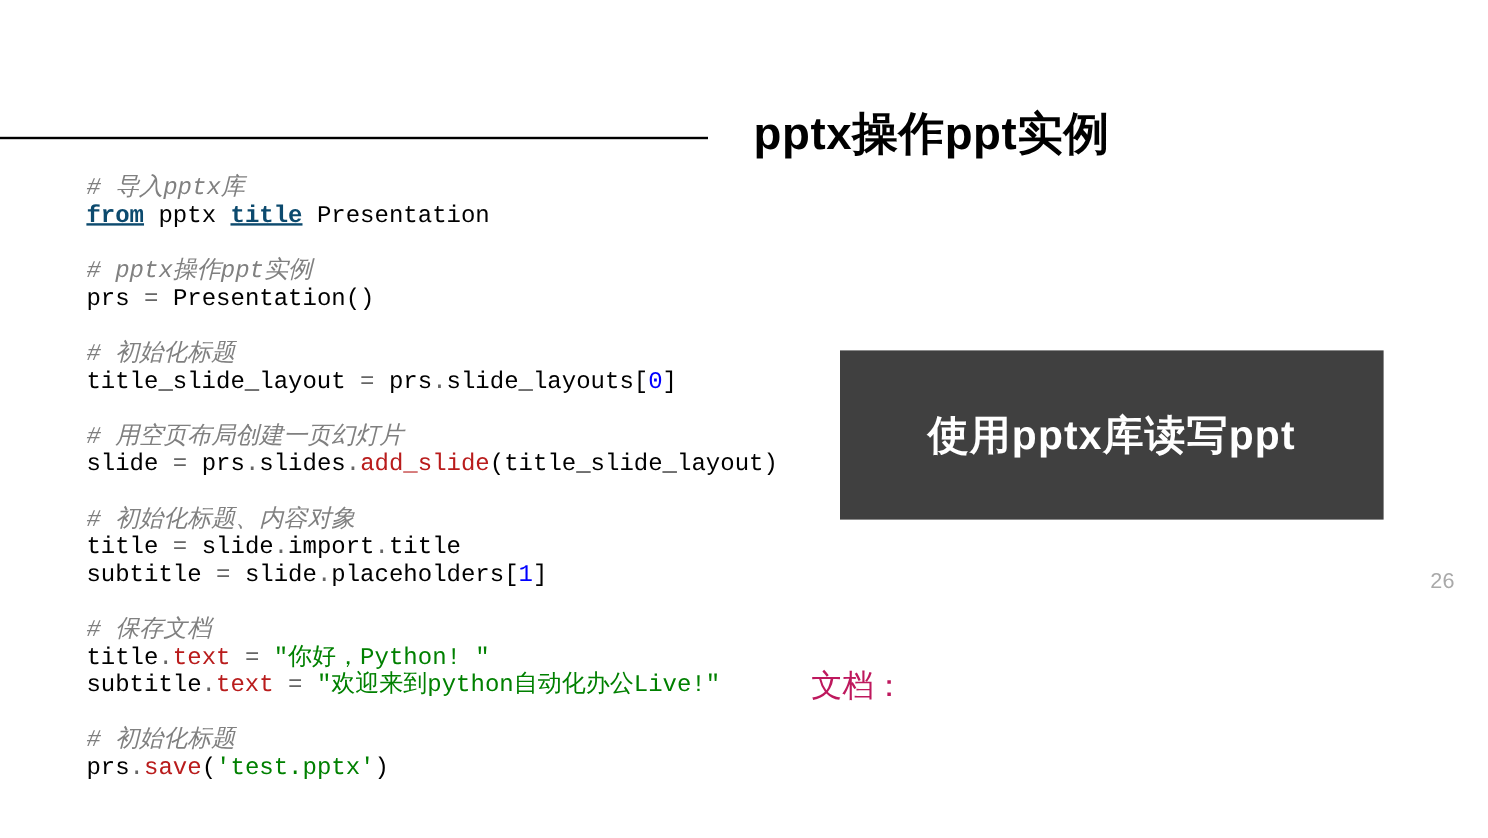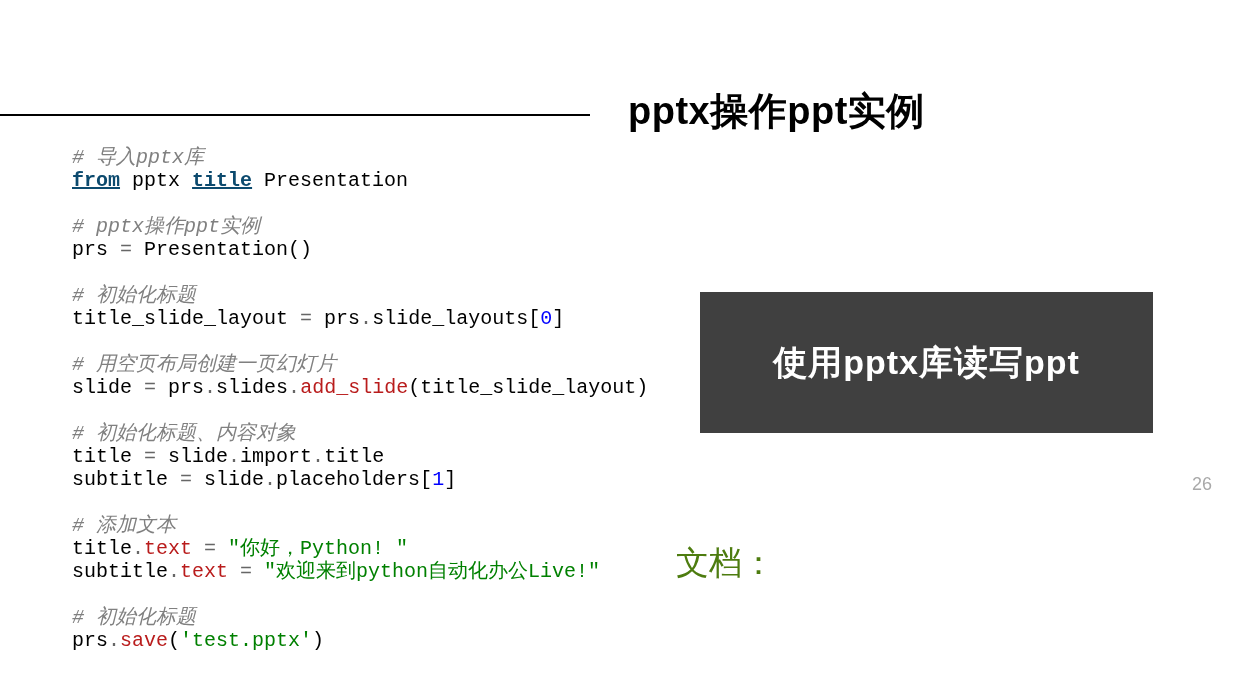--- a/index.html
+++ b/index.html
@@ -9,21 +9,21 @@
   .title { position: absolute; top: 86px; left: 628px; font-size: 38px; font-weight: 700; color: #000; letter-spacing: 0.5px; }
   .code-block { position: absolute; top: 146px; left: 72px; font-family: Consolas, "Courier New", monospace; font-size: 20px; line-height: 23px; white-space: pre; color: #000; }
   .kw { color: #0c4a6e; font-weight: 700; text-decoration: underline; }
   .cm { color: #808080; font-style: italic; margin-top: 48px; }
   .fn { color: #b91c1c; }
   .op { color: #666; }
   .str { color: #008000; }
   .num { color: #0000ff; }
   .dark-box { position: absolute; top: 292px; left: 700px; width: 453px; height: 141px; background: #404040; display: flex; align-items: center; justify-content: center; }
   .dark-box-text { color: #fff; font-size: 34px; font-weight: 700; letter-spacing: 1px; }
-  .doc-label { position: absolute; top: 541px; left: 676px; font-size: 33px; color: #4d7c0f; }
+  .doc-label { position: absolute; top: 554px; left: 676px; font-size: 26px; color: #be185d; }
   .doc-link { position: absolute; top: 560px; left: 676px; font-size: 25px; color: #2a6496; }
   .page-num { position: absolute; bottom: 17px; right: 28px; font-size: 18px; color: #a9a9a9; }
 </style>
 </head>
 <body>
 
 <div class="slide">
 
   <div class="hr-line"></div>
 
@@ -38,21 +38,21 @@
 <span class="cm"># 初始化标题</span>
 <span>title_slide_layout</span> <span class="op">=</span> <span>prs</span><span class="op">.</span><span>slide_layouts[</span><span class="num">0</span><span>]</span>
 
 <span class="cm"># 用空页布局创建一页幻灯片</span>
 <span>slide</span> <span class="op">=</span> <span>prs</span><span class="op">.</span><span>slides</span><span class="op">.</span><span class="fn">add_slide</span><span>(title_slide_layout)</span>
 
 <span class="cm"># 初始化标题、内容对象</span>
 <span>title</span> <span class="op">=</span> <span>slide</span><span class="op">.</span><span>import</span><span class="op">.</span><span>title</span>
 <span>subtitle</span> <span class="op">=</span> <span>slide</span><span class="op">.</span><span>placeholders[</span><span class="num">1</span><span>]</span>
 
-<span class="cm"># 添加文本</span>
+<span class="cm"># 保存文档</span>
 <span>title</span><span class="op">.</span><span class="fn">text</span> <span class="op">=</span> <span class="str">"你好，Python! "</span>
 <span>subtitle</span><span class="op">.</span><span class="fn">text</span> <span class="op">=</span> <span class="str">"欢迎来到python自动化办公Live!"</span>
 
 <span class="cm"># 初始化标题</span>
 <span>prs</span><span class="op">.</span><span class="fn">save</span><span>(</span><span class="str">'test.pptx'</span><span>)</span></div>
 
   <div class="dark-box">
     <div class="dark-box-text">使用pptx库读写ppt</div>
   </div>
 

